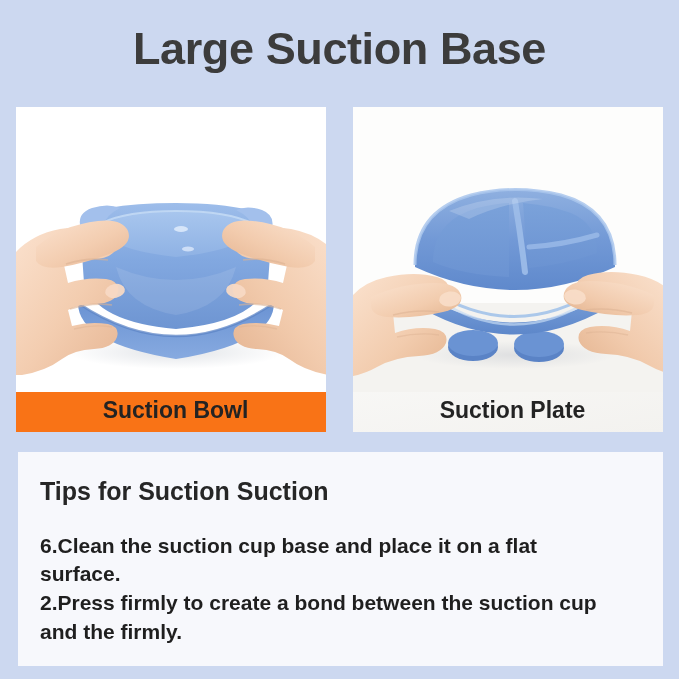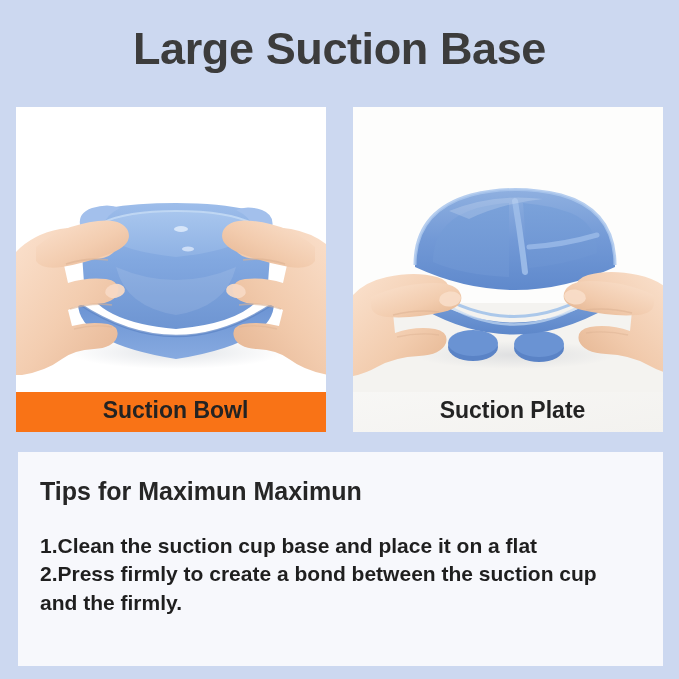--- a/index.html
+++ b/index.html
@@ -353,21 +353,22 @@
             <path d="M279 206 Q255 200 233 203" fill="none" stroke="#dcb293" stroke-width="1.6" opacity="0.55"></path>
             <path d="M275 228 Q253 223 233 226" fill="none" stroke="#dcb293" stroke-width="1.4" opacity="0.45"></path>
           </g>
         </svg>
       </div>
       <div class="caption">Suction Plate</div>
     </div>
   </div>
 
   <div class="tips-card">
-    <div class="tips-heading">Tips for Maximun Maximun</div>
+    <div class="tips-heading">Tips for Suction Suction</div>
     <div class="tips-body">
-      <span class="tip-line">1.Clean the suction cup base and place it on a flat</span>
+      <span class="tip-line">6.Clean the suction cup base and place it on a flat</span>
+      <span class="tip-line">surface.</span>
       <span class="tip-line">2.Press firmly to create a bond between the suction cup</span>
       <span class="tip-line">and the firmly.</span>
     </div>
   </div>
 
 </div>
 
 </body></html>

